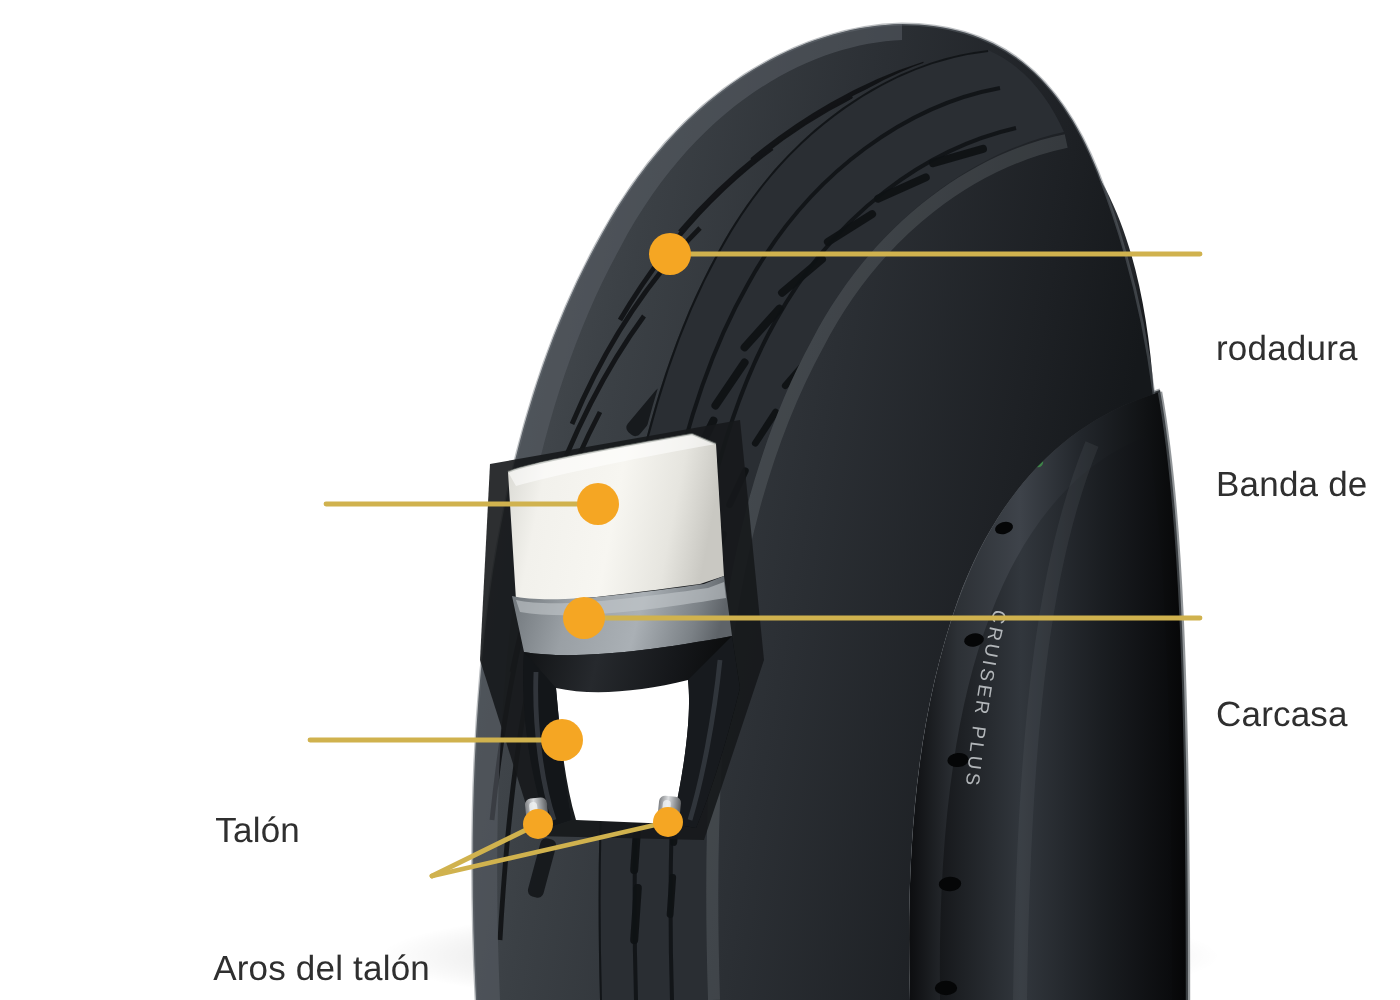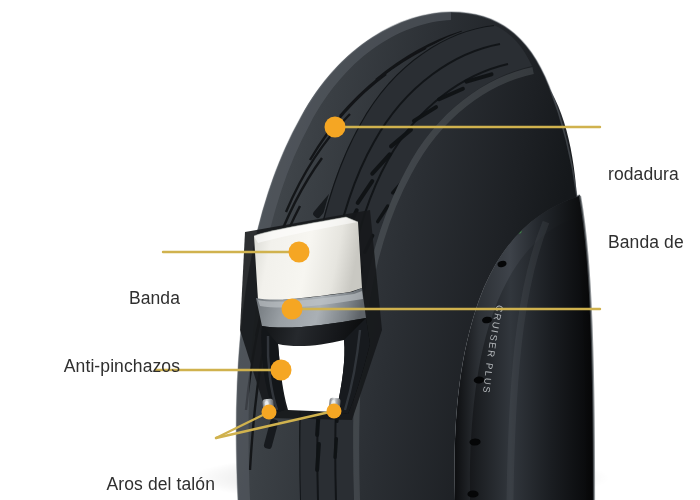--- a/index.html
+++ b/index.html
@@ -351,24 +351,26 @@
       <circle cx="269" cy="412" r="7.5"></circle>
       <circle cx="334" cy="411" r="7.5"></circle>
     </g>
   </svg>
 
   <div class="label right-side lbl-banda-rodadura">
     <div>rodadura</div>
     <div>Banda de</div>
   </div>
 
-
-  <div class="label left-side lbl-banda-anti">
-    <div>Banda</div>
-    <div>Anti-pinchazos</div>
+  <div class="label right-side lbl-carcasa">
+    <div>Carcasa</div>
   </div>
 
+
+  <div class="label left-side lbl-talon">
+    <div>Talón</div>
+  </div>
 
   <div class="label left-side lbl-aros">
     <div>Aros del talón</div>
   </div>
 
 </div>
 
 </body></html>

